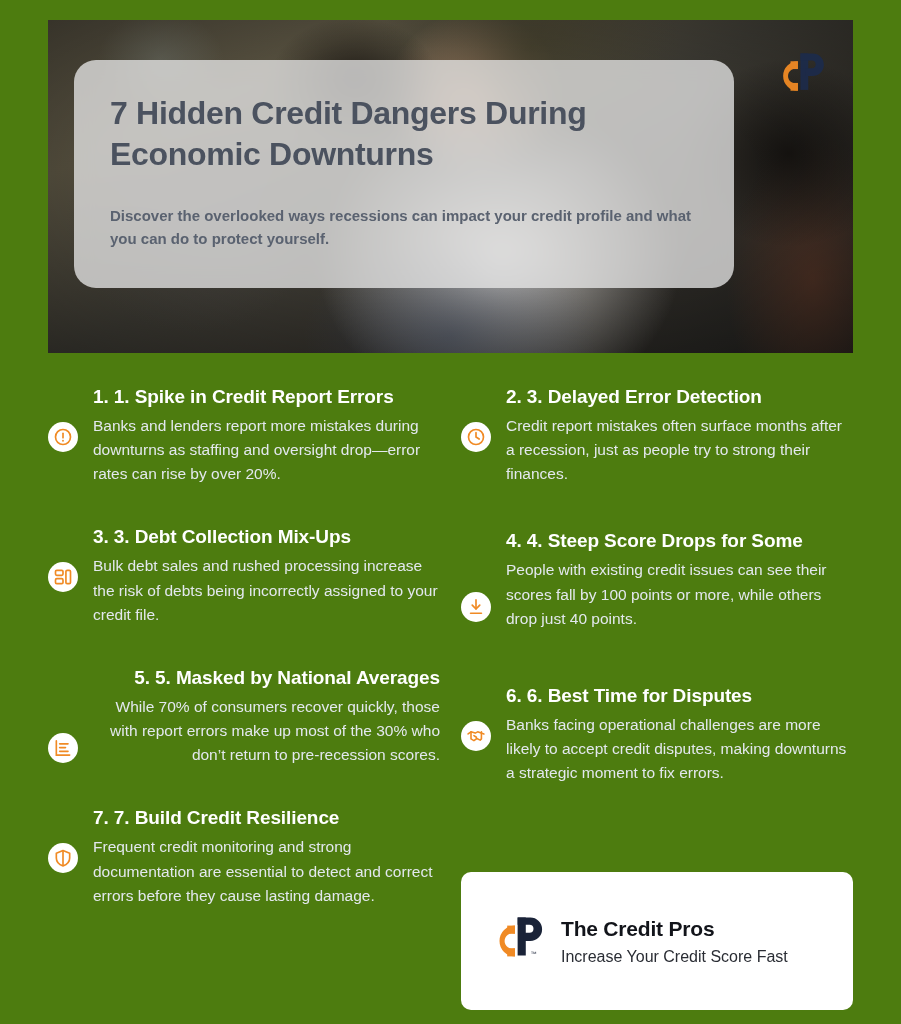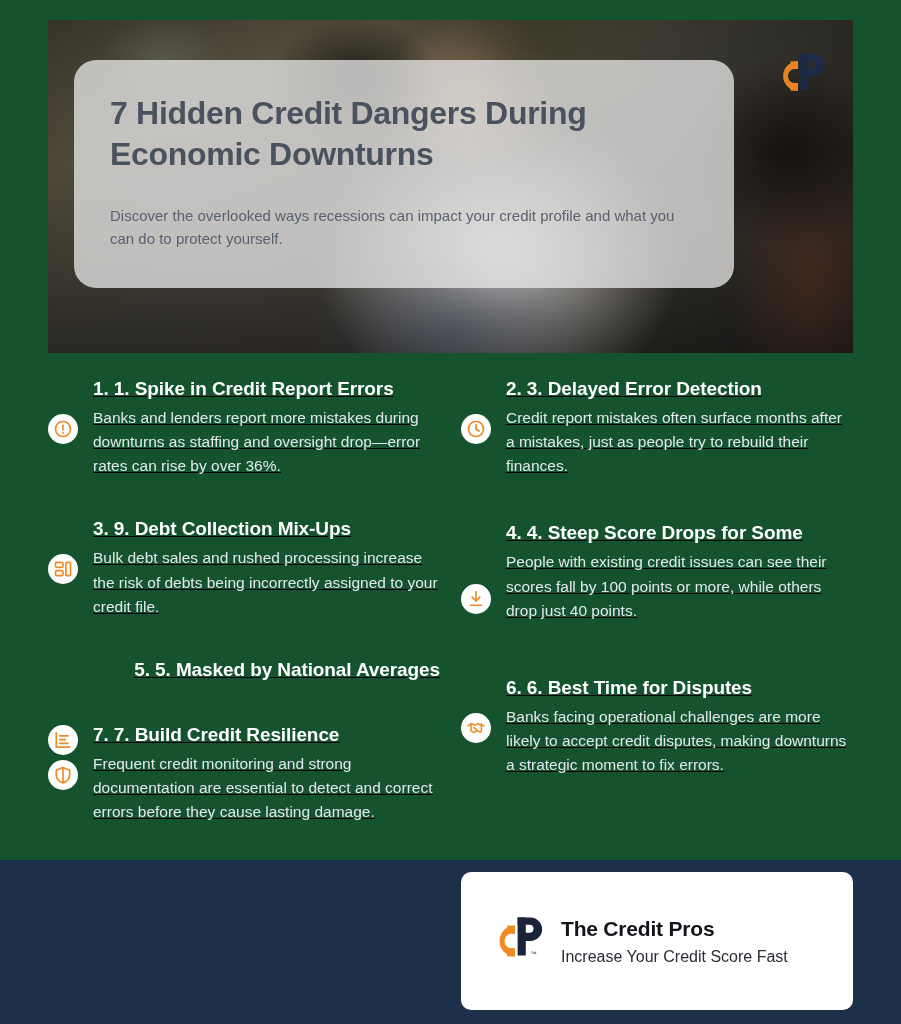--- a/index.html
+++ b/index.html
@@ -12,22 +12,22 @@
 
   body {
     background: #1c3149;
     font-family: "Liberation Sans", sans-serif;
     -webkit-font-smoothing: antialiased;
   }
 
   .page {
     position: relative;
     width: 901px;
-    height: 860px;
-    background: #14532d;
+    height: 1024px;
+    background: #4d7c0f;
   }
 
   
   .hero {
     position: absolute;
     left: 48px;
     top: 20px;
     width: 805px;
     height: 333px;
     overflow: hidden;
@@ -84,20 +84,21 @@
     letter-spacing: -0.3px;
     max-width: 600px;
   }
 
   .hero-sub {
     margin-top: 30px;
     font-size: 15px;
     line-height: 1.52;
     color: #5a6270;
     max-width: 610px;
+    font-weight: bold;
   }
 
   
   .hero-logo {
     position: absolute;
     right: 28px;
     top: 30px;
     width: 56px;
     height: 52px;
     opacity: .95;
@@ -106,23 +107,22 @@
   
   .grid {
     position: absolute;
     left: 48px;
     top: 376px;
     width: 805px;
   }
 
   .col {
     position: absolute;
-    top: 0;
+    top: 8px;
     width: 392px;
-    text-decoration: underline;
   }
   .col-left  { left: 0; }
   .col-right { left: 413px; }
 
   .item {
     position: relative;
     padding-left: 45px;
     margin-bottom: 26px;
   }
 
@@ -224,51 +224,52 @@
           <svg viewBox="0 0 24 24" width="20" height="20" fill="none" stroke="#F08A24" stroke-width="2" stroke-linecap="round">
             <circle cx="12" cy="12" r="9"></circle>
               <line x1="12" y1="7.5" x2="12" y2="13"></line>
               <circle cx="12" cy="16.5" r="1.1" fill="#F08A24" stroke="none"></circle>
           </svg>
         </div>
         <div class="item-title">
           <span>1.</span>
           <span>1. Spike in Credit Report Errors</span>
         </div>
-        <div class="item-body">Banks and lenders report more mistakes during downturns as staffing and oversight drop—error rates can rise by over 36%.</div>
+        <div class="item-body">Banks and lenders report more mistakes during downturns as staffing and oversight drop—error rates can rise by over 20%.</div>
       </div>
 
       <div class="item" style="margin-top:38px;">
         <div class="item-icon">
           <svg viewBox="0 0 24 24" width="20" height="20" fill="none" stroke="#F08A24" stroke-width="2" stroke-linejoin="round">
             <rect x="3" y="4" width="9" height="6" rx="1.5"></rect>
             <rect x="3" y="14" width="9" height="6" rx="1.5"></rect>
             <rect x="15.5" y="4" width="5.5" height="16" rx="1.5"></rect>
           </svg>
         </div>
         <div class="item-title">
           <span>3.</span>
-          <span>9. Debt Collection Mix-Ups</span>
+          <span>3. Debt Collection Mix-Ups</span>
         </div>
         <div class="item-body">Bulk debt sales and rushed processing increase the risk of debts being incorrectly assigned to your credit file.</div>
       </div>
 
       <div class="item" style="margin-top:38px;text-align:right;">
         <div class="item-icon" style="top:68px;">
           <svg viewBox="0 0 24 24" width="20" height="20" fill="none" stroke="#F08A24" stroke-width="2" stroke-linecap="round">
             <path d="M4 3.5 L4 20.5 L20 20.5"></path>
             <line x1="8" y1="7" x2="18" y2="7"></line>
             <line x1="8" y1="11.5" x2="15" y2="11.5"></line>
             <line x1="8" y1="16" x2="18" y2="16"></line>
           </svg>
         </div>
         <div class="item-title">
           <span>5.</span>
           <span>5. Masked by National Averages</span>
         </div>
+        <div class="item-body">While 70% of consumers recover quickly, those with report errors make up most of the 30% who don’t return to pre-recession scores.</div>
       </div>
 
       <div class="item" style="margin-top:38px;">
         <div class="item-icon">
           <svg viewBox="0 0 24 24" width="20" height="20" fill="none" stroke="#F08A24" stroke-width="2" stroke-linejoin="round">
             <path d="M12 3 L20 6.2 V12 C20 16.6 16.5 20 12 21.4 C7.5 20 4 16.6 4 12 V6.2 Z"></path>
             <line x1="12" y1="3.6" x2="12" y2="21"></line>
           </svg>
         </div>
         <div class="item-title">
@@ -286,21 +287,21 @@
         <div class="item-icon">
           <svg viewBox="0 0 24 24" width="20" height="20" fill="none" stroke="#F08A24" stroke-width="2" stroke-linecap="round">
             <circle cx="12" cy="12" r="9"></circle>
               <path d="M12 6.8 V12 L15.8 14.4"></path>
           </svg>
         </div>
         <div class="item-title">
           <span>2.</span>
           <span>3. Delayed Error Detection</span>
         </div>
-        <div class="item-body">Credit report mistakes often surface months after a mistakes, just as people try to rebuild their finances.</div>
+        <div class="item-body">Credit report mistakes often surface months after a recession, just as people try to strong their finances.</div>
       </div>
 
       <div class="item" style="margin-top:42px;">
         <div class="item-icon" style="top:64px;">
           <svg viewBox="0 0 24 24" width="20" height="20" fill="none" stroke="#F08A24" stroke-width="2" stroke-linecap="round" stroke-linejoin="round">
             <line x1="12" y1="3.5" x2="12" y2="14"></line>
             <polyline points="7.5,9.8 12,14.4 16.5,9.8"></polyline>
             <line x1="5.5" y1="19.5" x2="18.5" y2="19.5"></line>
           </svg>
         </div>

